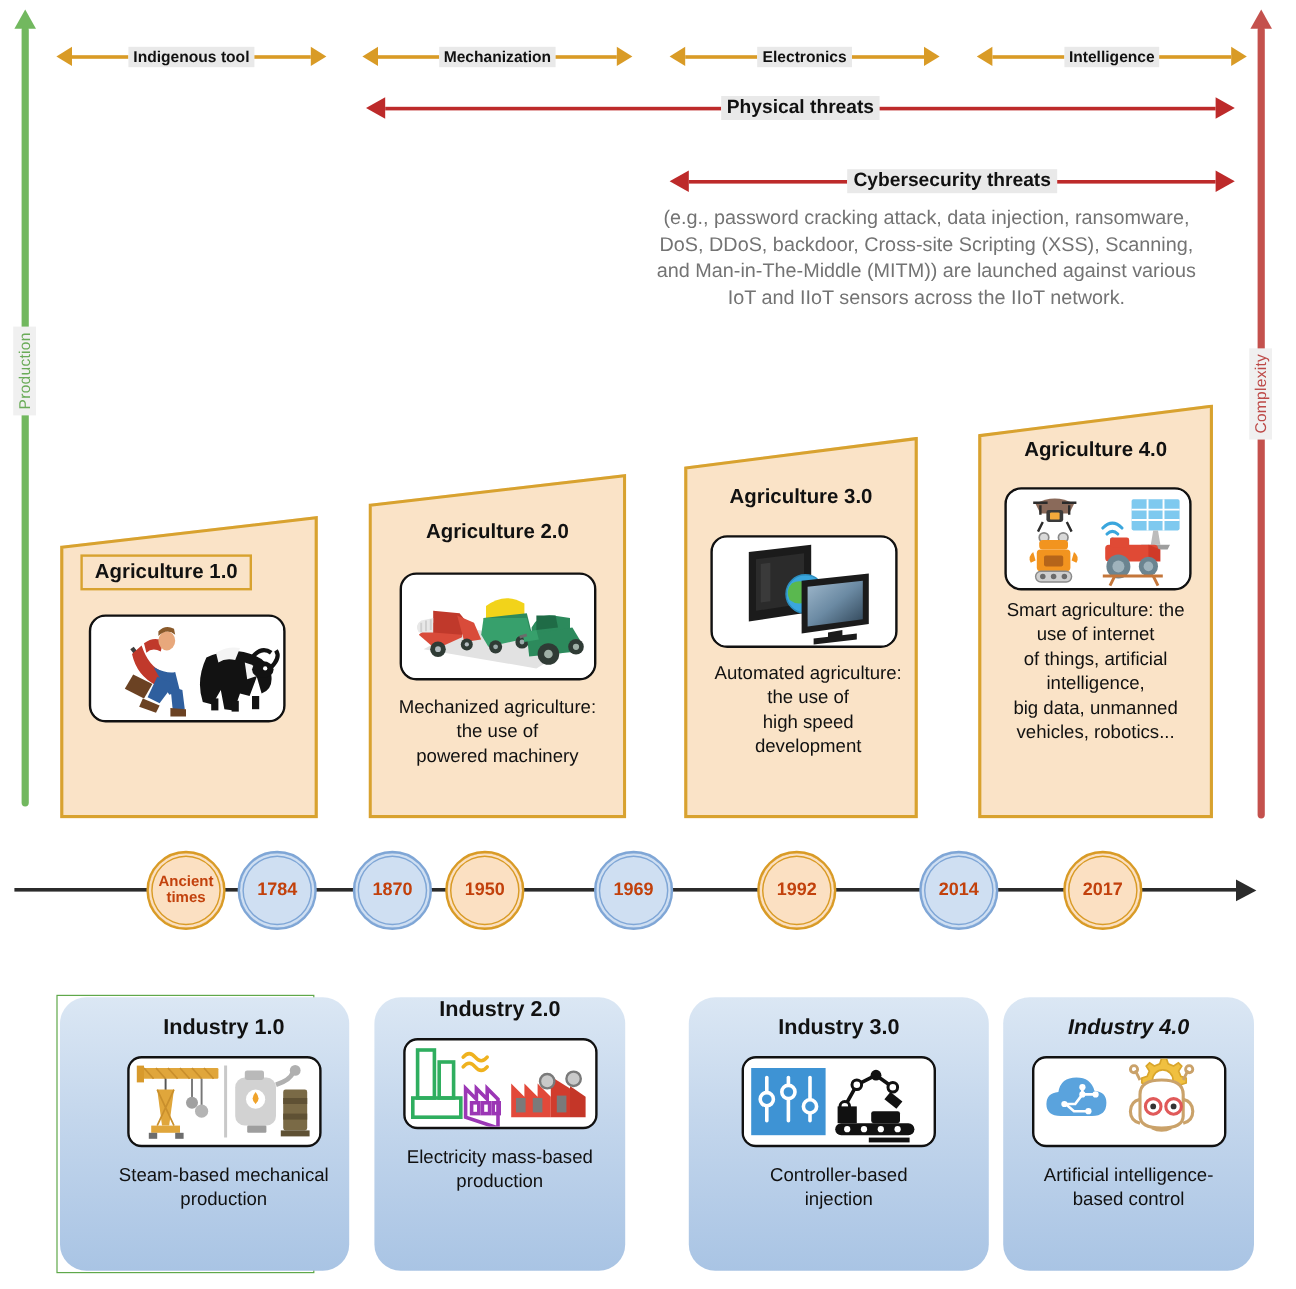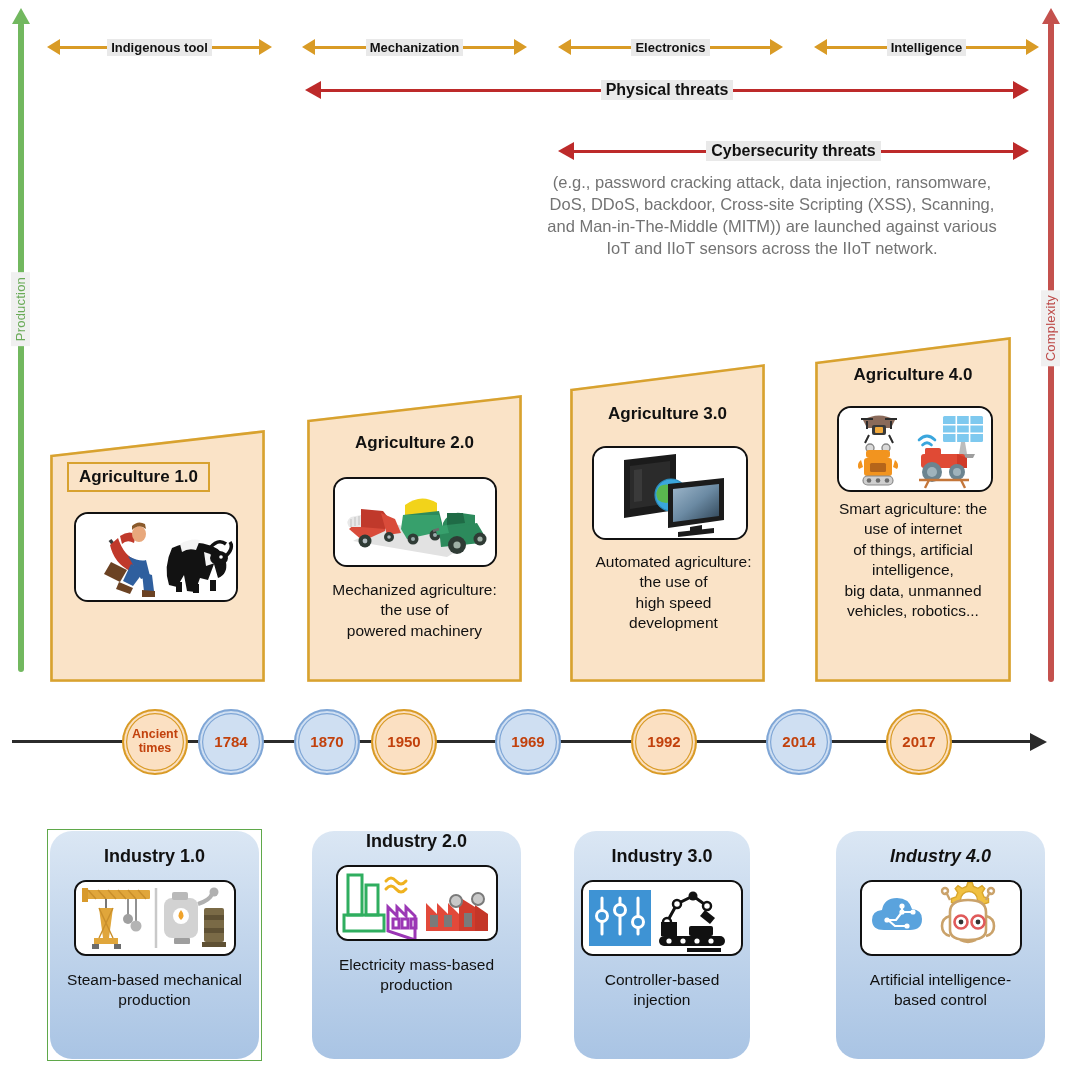--- a/index.html
+++ b/index.html
@@ -377,21 +377,21 @@
 times</div>
 <div class="node blue" style="left:198px;top:709px;width:66px;height:66px;">1784</div>
 <div class="node blue" style="left:294px;top:709px;width:66px;height:66px;">1870</div>
 <div class="node orange" style="left:371px;top:709px;width:66px;height:66px;">1950</div>
 <div class="node blue" style="left:495px;top:709px;width:66px;height:66px;">1969</div>
 <div class="node orange" style="left:631px;top:709px;width:66px;height:66px;">1992</div>
 <div class="node blue" style="left:766px;top:709px;width:66px;height:66px;">2014</div>
 <div class="node orange" style="left:886px;top:709px;width:66px;height:66px;">2017</div>
 
 <div class="sel-border" style="left:47px;top:829px;width:215px;height:232px;"></div>
-<div class="ind" style="left:50px;top:831px;width:209px;height:228px;">
+<div class="ind" style="left:50px;top:831px;width:209px;height:228px;padding-left:32px;">
   <div class="title" style="margin-top:15px;">Industry 1.0</div>
   <div class="iconbox" style="margin-top:13px;width:158px;height:72px;">
     <svg viewBox="0 0 158 72" width="158" height="72">
       <rect width="158" height="72" fill="#fff"></rect>
 
       <rect x="8" y="8" width="66" height="9" rx="1" fill="#e0a63b"></rect>
       <g stroke="#c98f2c" stroke-width="1.4">
         <path d="M12 8 l8 9"></path>
           <path d="M22 8 l8 9"></path>
           <path d="M32 8 l8 9"></path>
@@ -465,21 +465,21 @@
         <rect x="126" y="46" width="8" height="14"></rect>
       </g>
       <circle cx="118" cy="34" r="6" fill="#c9c9c9" stroke="#7a7a7a" stroke-width="2"></circle>
       <circle cx="140" cy="32" r="6" fill="#c9c9c9" stroke="#7a7a7a" stroke-width="2"></circle>
     </svg>
   </div>
   <div class="desc" style="margin-top:14px;white-space:pre-line;">Electricity mass-based
 production</div>
 </div>
 
-<div class="ind" style="left:574px;top:831px;width:176px;height:228px;">
+<div class="ind" style="left:574px;top:831px;width:250px;height:228px;">
   <div class="title" style="margin-top:15px;">Industry 3.0</div>
   <div class="iconbox" style="margin-top:13px;width:158px;height:72px;">
     <svg viewBox="0 0 158 72" width="158" height="72">
       <rect width="158" height="72" fill="#fff"></rect>
 
       <rect x="6" y="8" width="62" height="56" fill="#3e93d4"></rect>
       <g stroke="#fff" stroke-width="3" fill="none" stroke-linecap="round">
         <path d="M19 16 v14"></path>
           <path d="M19 38 v14"></path>
         <path d="M37 16 v8"></path>

